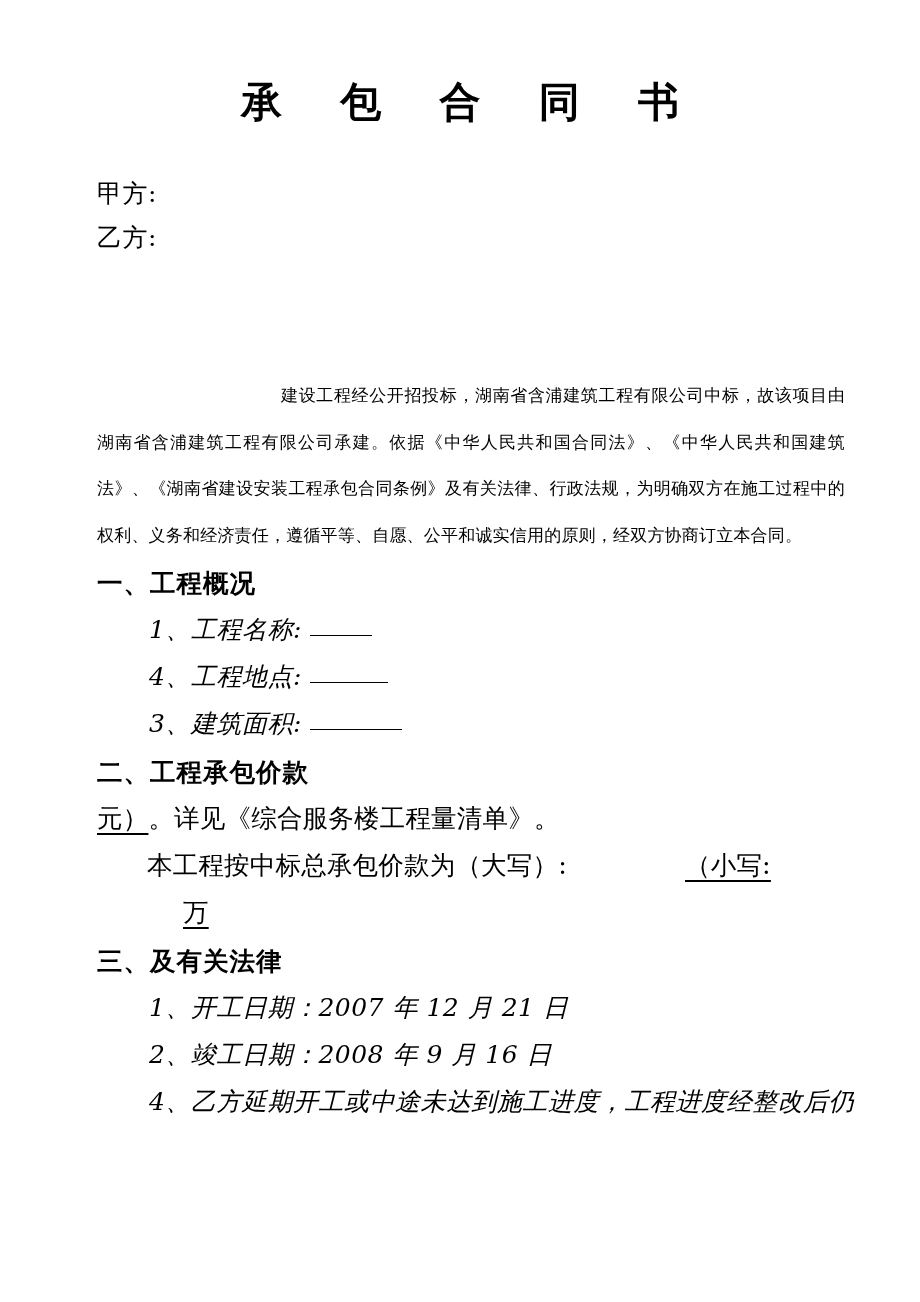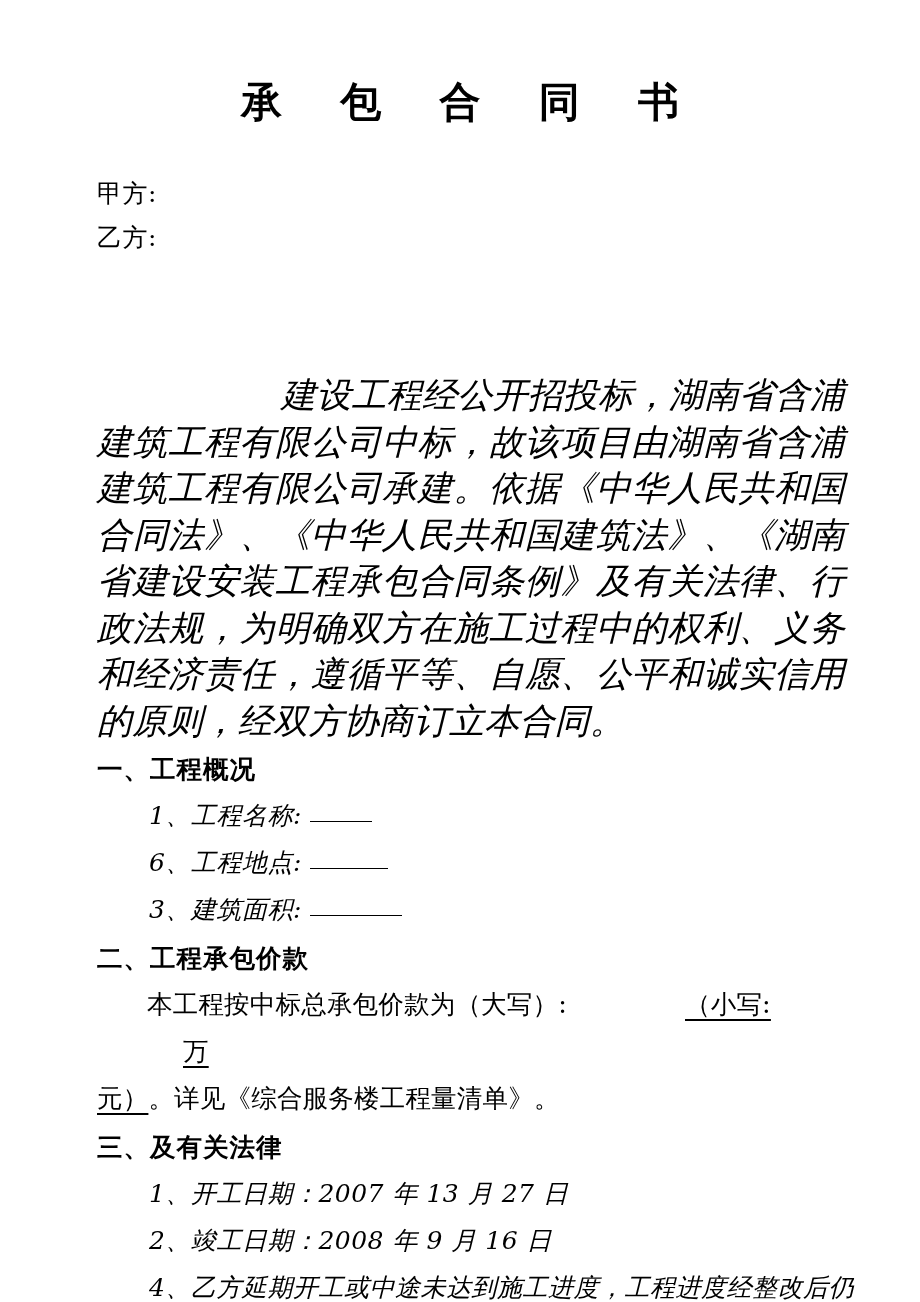--- a/index.html
+++ b/index.html
@@ -43,26 +43,25 @@
   .party-line {
     font-size: 25px;
     line-height: 44px;
     letter-spacing: 0.5px;
     white-space: pre;
   }
   .gap-block {
     height: 112px;
   }
   .para {
-    font-size: 35px;
+    font-size: 17px;
     line-height: 46.5px;
     text-align: justify;
     text-justify: inter-character;
     letter-spacing: 0.2px;
-    font-style: italic;
   }
   .para.indent-6 {
     text-indent: 184px;
   }
   .heading {
     font-size: 25.5px;
     line-height: 46px;
     font-weight: bold;
     letter-spacing: 1px;
     white-space: pre;
@@ -114,33 +113,33 @@
     <div class="party-line">乙方:</div>
 
     <div class="gap-block"></div>
 
     <div class="para indent-6">建设工程经公开招投标，湖南省含浦建筑工程有限公司中标，故该项目由湖南省含浦建筑工程有限公司承建。依据《中华人民共和国合同法》、《中华人民共和国建筑法》、《湖南省建设安装工程承包合同条例》及有关法律、行政法规，为明确双方在施工过程中的权利、义务和经济责任，遵循平等、自愿、公平和诚实信用的原则，经双方协商订立本合同。</div>
 
     <div class="heading">一、工程概况</div>
 
     <div class="sub-item"><span>1、工程名称:</span> <span class="blank-u bw-s"></span></div>
 
-    <div class="sub-item"><span>6、工程地点:</span> <span class="blank-u bw-m"></span></div>
+    <div class="sub-item"><span>4、工程地点:</span> <span class="blank-u bw-m"></span></div>
 
     <div class="sub-item"><span>3、建筑面积:</span> <span class="blank-u bw-l"></span></div>
 
     <div class="heading">二、工程承包价款</div>
 
+    <div class="price-para"><span class="u-run">元）</span><span>。详见《综合服务楼工程量清单》。</span></div>
+
     <div class="price-para"><span class="pp-indent"></span><span>本工程按中标总承包价款为（大写）:</span><span class="u-run"><span class="u-gap-a"></span><span>（小写:</span><span class="u-gap-b"></span><span>万</span></span></div>
-
-    <div class="price-para"><span class="u-run">元）</span><span>。详见《综合服务楼工程量清单》。</span></div>
 
     <div class="heading">三、及有关法律</div>
 
-    <div class="sub-item dates-line">1、开工日期：2007 年 13 月 27 日</div>
+    <div class="sub-item dates-line">1、开工日期：2007 年 12 月 21 日</div>
 
     <div class="sub-item dates-line">2、竣工日期：2008 年 9 月 16 日</div>
 
 
     <div class="sub-item dates-line">4、乙方延期开工或中途未达到施工进度，工程进度经整改后仍</div>
 
   </div>
 </div>
 
 </body></html>

